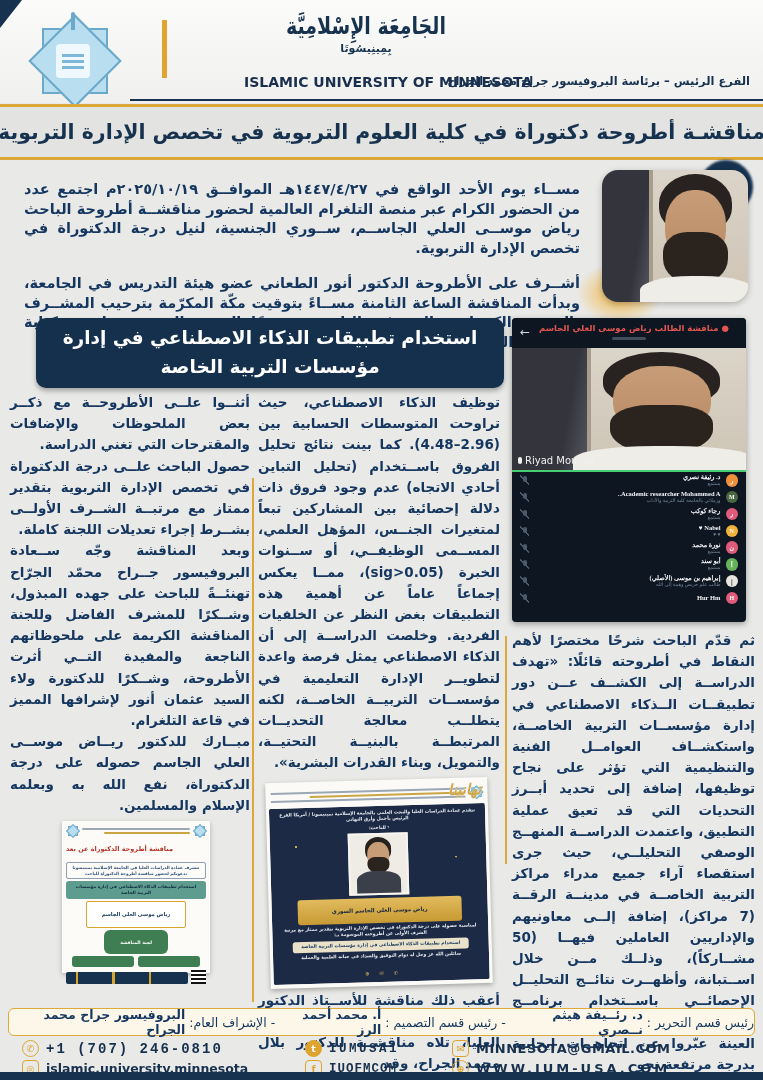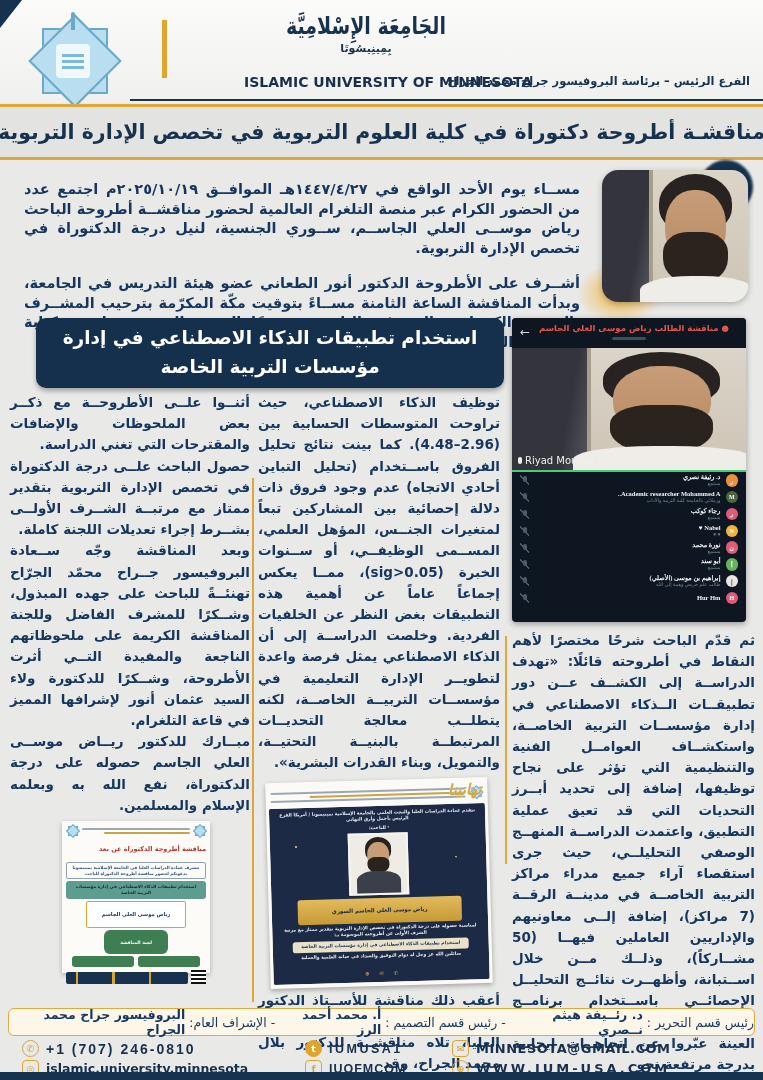--- a/index.html
+++ b/index.html
@@ -128,21 +128,21 @@
   .cg-ribbon{width:80%;background:linear-gradient(#e2bb5e,#c79a33);border-radius:3px;color:#142540;
       font-size:5.5px;font-weight:bold;text-align:center;padding:2px 0;direction:rtl;}
   .cg-cream{width:86%;background:#e9e1c8;border-radius:3px;color:#14365f;font-size:4.6px;
       line-height:6px;font-weight:bold;text-align:center;padding:2.5px 3px;box-sizing:border-box;direction:rtl;}
   .cg-foot{display:flex;gap:10px;color:#d0ab53;font-size:5px;margin-top:1px;}
   
   .poster{position:relative;width:148px;height:152px;margin:5px auto 0 52px;background:#fcfbf8;
       box-shadow:0 2px 5px rgba(0,0,0,.25);padding:3px 4px;box-sizing:border-box;
       display:flex;flex-direction:column;gap:2px;}
   .po-logos{display:flex;align-items:center;gap:3px;}
-  .po-title{color:#b8352c;font-size:6.5px;font-weight:bold;text-align:right;direction:rtl;}
+  .po-title{color:#b8352c;font-size:6.5px;font-weight:bold;text-align:left;direction:rtl;}
   .po-box{border:0.5px solid #8fa0b5;border-radius:2px;color:#30507a;font-size:4.2px;line-height:5.5px;
       text-align:center;padding:2px;direction:rtl;}
   .po-teal{background:#5e9c90;border-radius:3px;color:#0e2a3f;font-size:4.4px;line-height:5.8px;
       font-weight:bold;text-align:center;padding:3px 4px;direction:rtl;}
   .po-name{border:1px solid #d9a430;border-radius:2px;background:#fff;color:#14365f;font-size:5.2px;
       font-weight:bold;text-align:center;padding:2px 0;direction:rtl;width:70%;align-self:center;}
   .po-pill{background:#3f7d52;border-radius:6px;color:#fff;font-size:4.6px;font-weight:bold;
       text-align:center;padding:1.5px 0;width:46%;align-self:center;direction:rtl;}
   .po-row{display:flex;gap:4px;justify-content:center;}
   .po-green{width:44%;height:11px;background:#3f7d52;border-radius:3px;}
@@ -158,21 +158,21 @@
       align-items:center;justify-content:center;direction:rtl;color:#14365f;font-size:12.5px;z-index:5;}
   .credits b{font-weight:bold;}
   .credits span{white-space:pre;}
   .contact{position:absolute;left:0;top:1038px;width:763px;height:34px;}
   .cgroup{position:absolute;display:flex;flex-direction:column;gap:3px;}
   .crow{display:flex;align-items:center;gap:7px;}
   .cicon{width:15px;height:15px;border:1.6px solid #dda52f;border-radius:4px;color:#dda52f;
       font-size:9.5px;font-weight:bold;display:flex;align-items:center;justify-content:center;flex:0 0 auto;}
   .cicon.round{border-radius:50%;}
   .cicon.fill{background:#dda52f;color:#fff;}
-  .ctext{color:#17304e;font-weight:bold;font-family:Liberation Sans, sans-serif;}
+  .ctext{color:#17304e;font-weight:bold;font-family:Liberation Mono, monospace;}
   .g1{left:22px;top:2px;}  .g2{left:305px;top:2px;}  .g3{left:452px;top:2px;}
   .t-phone{font-size:14px;letter-spacing:2px;}
   .t-insta{font-size:12.5px;letter-spacing:0px;font-family:"DejaVu Sans",sans-serif;}
   .t-tw{font-size:12.5px;letter-spacing:2.5px;}
   .t-fb{font-size:12.5px;letter-spacing:1px;}
   .t-mail{font-size:13px;letter-spacing:0.5px;font-family:"DejaVu Sans",sans-serif;}
   .t-web{font-size:13px;letter-spacing:3px;font-family:"DejaVu Sans",sans-serif;}
   .bottom-bar{position:absolute;left:0;top:1072px;width:763px;height:8px;background:#16324f;}
 </style>
 </head>

